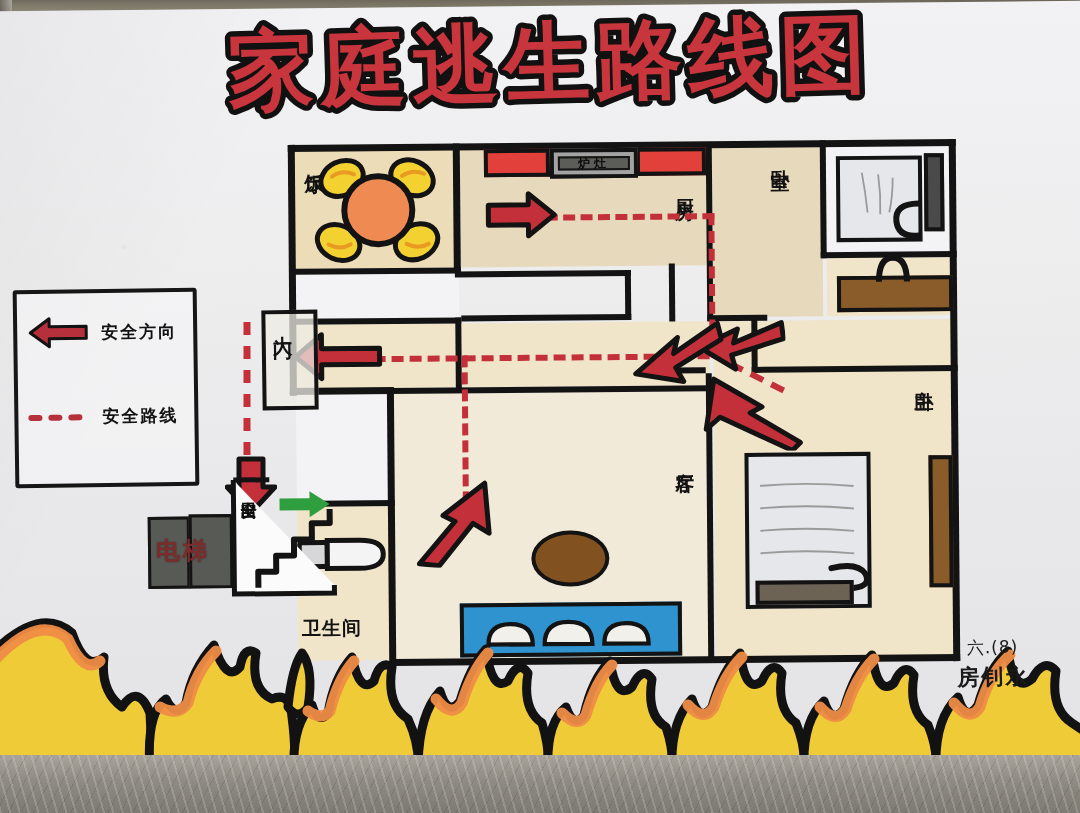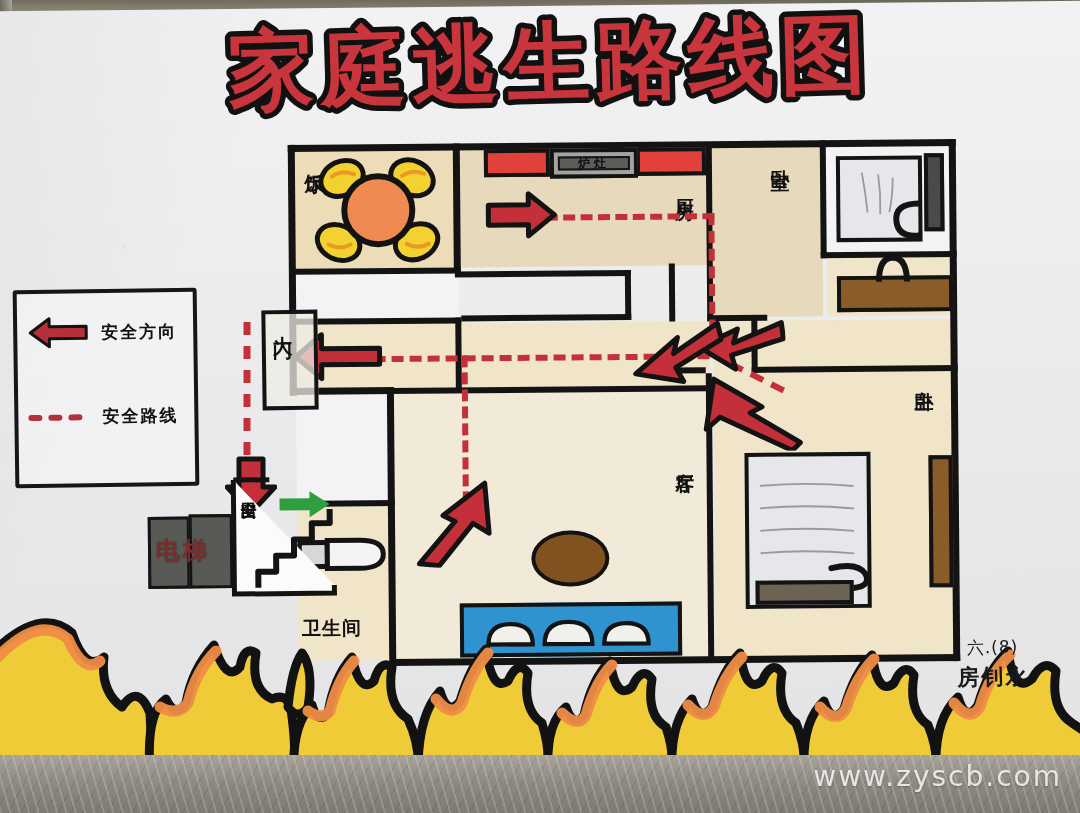--- a/index.html
+++ b/index.html
@@ -388,15 +388,14 @@
     </g>
   </svg>
 
   <div class="desk-bottom"></div>
 
   <div class="signature">
     <div class="sig-class">六.(8)</div>
     <div class="sig-name">房钊永</div>
   </div>
 
-  <div class="watermark">www.zyscb.com</div>
 
 </div>
 
 </body></html>

